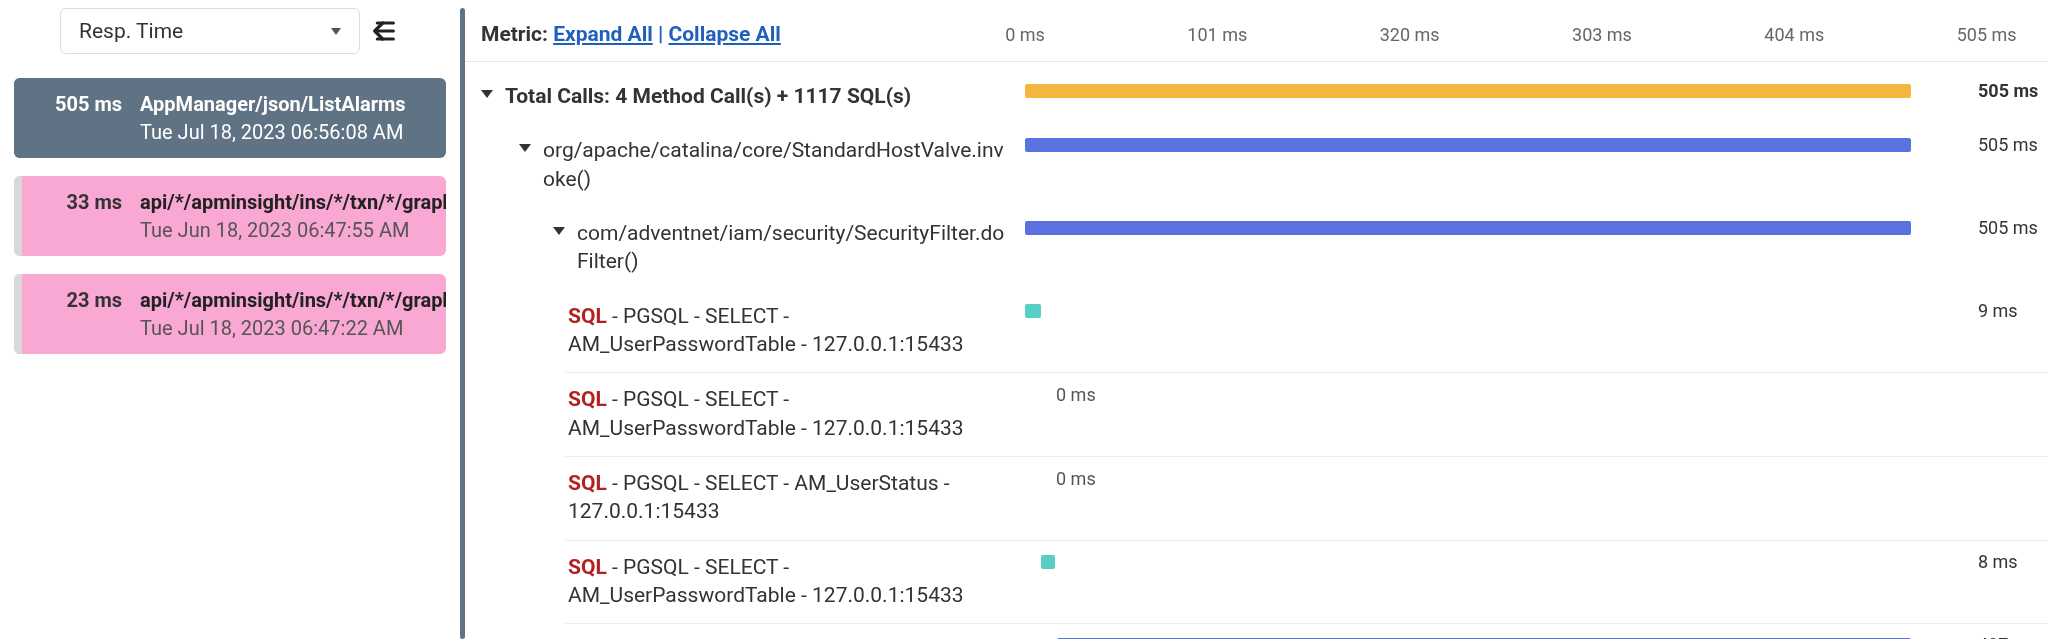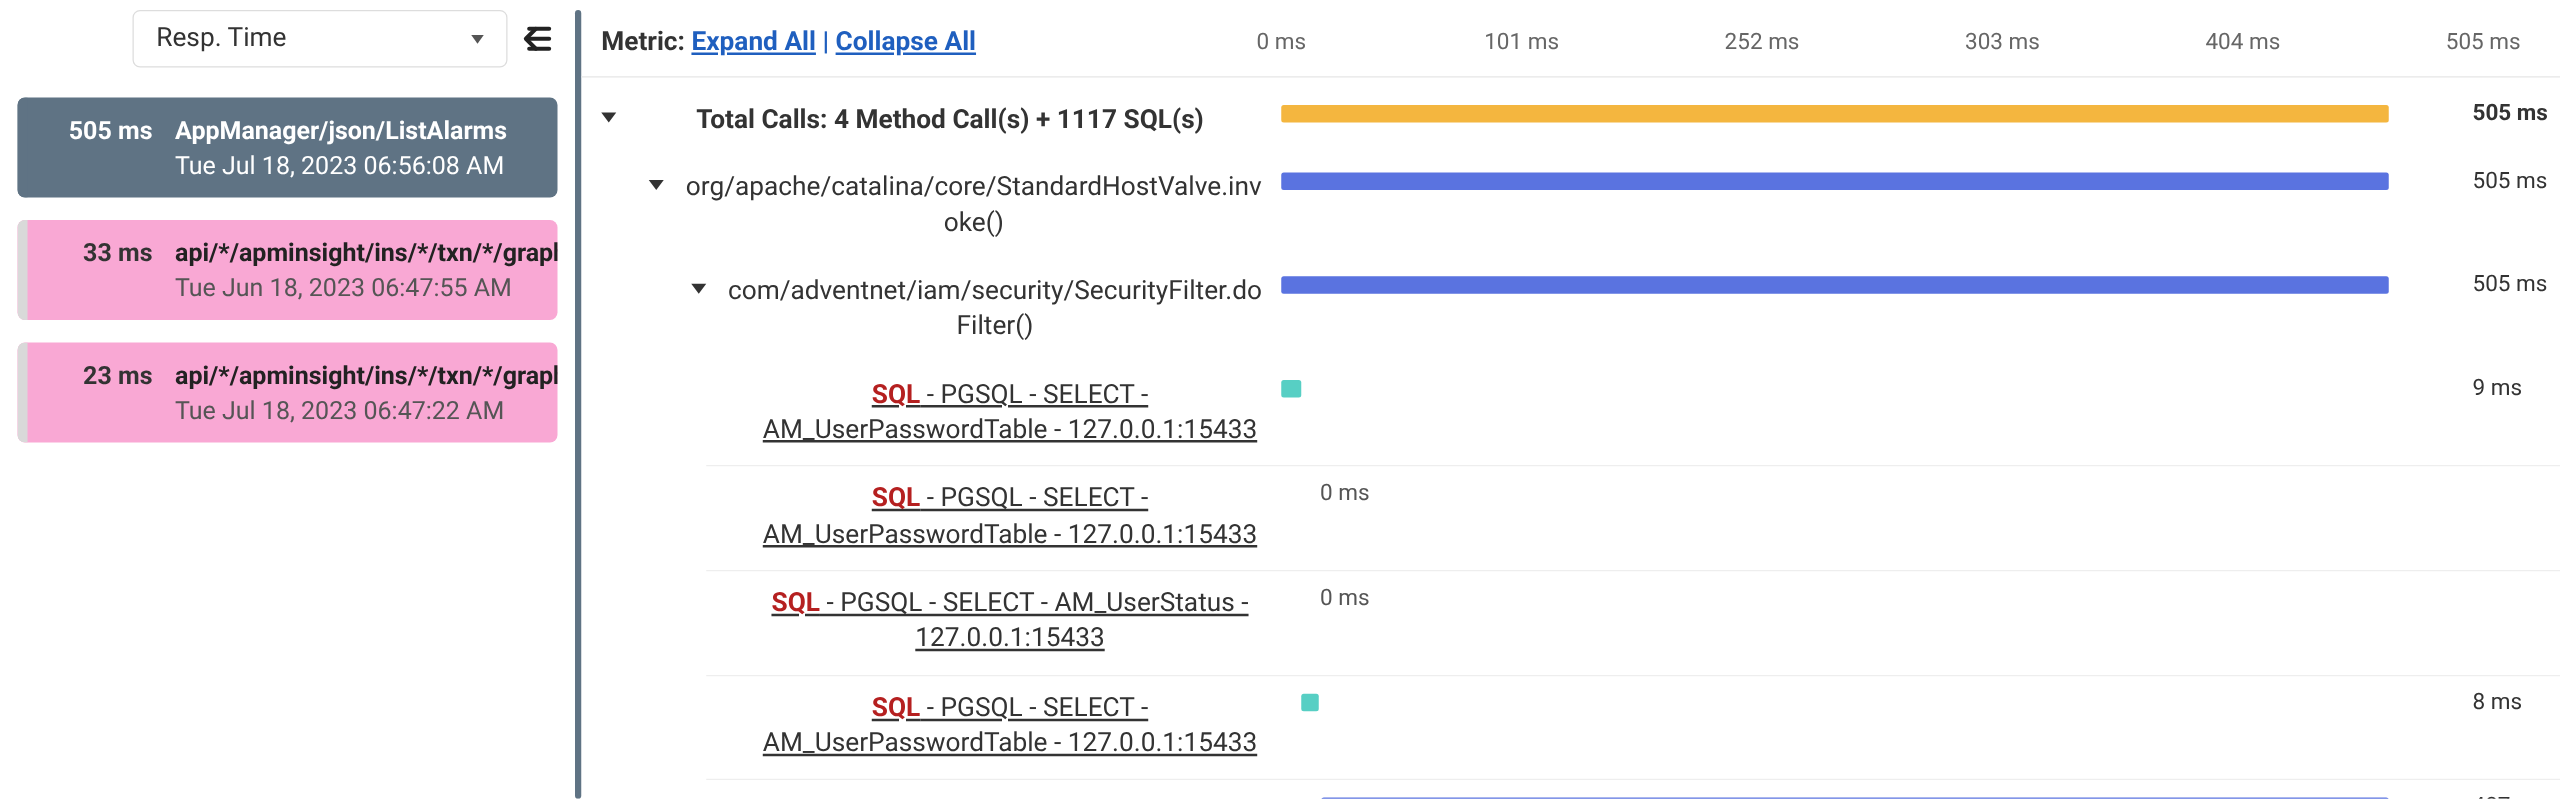--- a/index.html
+++ b/index.html
@@ -20,21 +20,21 @@
   }
   
   .sidebar {
     width: 460px;
     flex: 0 0 460px;
     padding: 8px 14px 0 14px;
   }
   .sb-head {
     display: flex;
     align-items: center;
-    justify-content: flex-end;
+    justify-content: center;
     margin-bottom: 24px;
   }
   .dropdown {
     display: flex;
     align-items: center;
     justify-content: space-between;
     border: 1px solid #ddd;
     border-radius: 6px;
     padding: 10px 18px;
     width: 300px;
@@ -160,21 +160,20 @@
     display: flex;
     align-items: flex-start;
     font-size: 21px;
     line-height: 1.35;
     padding-right: 10px;
   }
   .trace-row .labeltext {
     flex: 1;
     word-break: break-word;
     color: #333;
-    text-align: center;
   }
   .trace-row.total .labeltext { font-weight: 700; }
   .sql-tag { color: #b52020; font-weight: 700; }
   .trace-row .chartcell {
     flex: 1;
     display: flex;
     align-items: flex-start;
     padding-top: 2px;
   }
   .bar-track {
@@ -218,21 +217,21 @@
     margin-top: 8px;
     margin-right: 12px;
     flex: 0 0 auto;
     cursor: pointer;
   }
 
   
   .ind0 { padding-left: 16px; }
   .ind1 { padding-left: 54px; }
   .ind2 { padding-left: 88px; }
-  .ind3 { padding-left: 112px; text-decoration: underline; }
+  .ind3 { padding-left: 79px; }
 
   
   .chunk {
     border-top: 1px solid #eee;
     margin-left: 100px;
   }
 </style>
 </head>
 <body>
 
@@ -286,21 +285,21 @@
   <main class="main">
 
     <div class="timeline-head">
       <div class="metric-cell">
         <b>Metric:</b>
         <a>Expand All</a><span class="pipe"> | </span><a>Collapse All</a>
       </div>
       <div class="ticks" id="ticks">
           <span class="tick" style="left: 0%;">0 ms</span>
           <span class="tick" style="left: 18.8%;">101 ms</span>
-          <span class="tick" style="left: 37.6%;">252 ms</span>
+          <span class="tick" style="left: 37.6%;">320 ms</span>
           <span class="tick" style="left: 56.4%;">303 ms</span>
           <span class="tick" style="left: 75.2%;">404 ms</span>
           <span class="tick" style="left: 94%;">505 ms</span>
         </div>
     </div>
 
     <div class="trace-body" id="trace-body">
         <div class="trace-row total">
           <div class="labelcell ind0">
             <div class="caret"></div>

